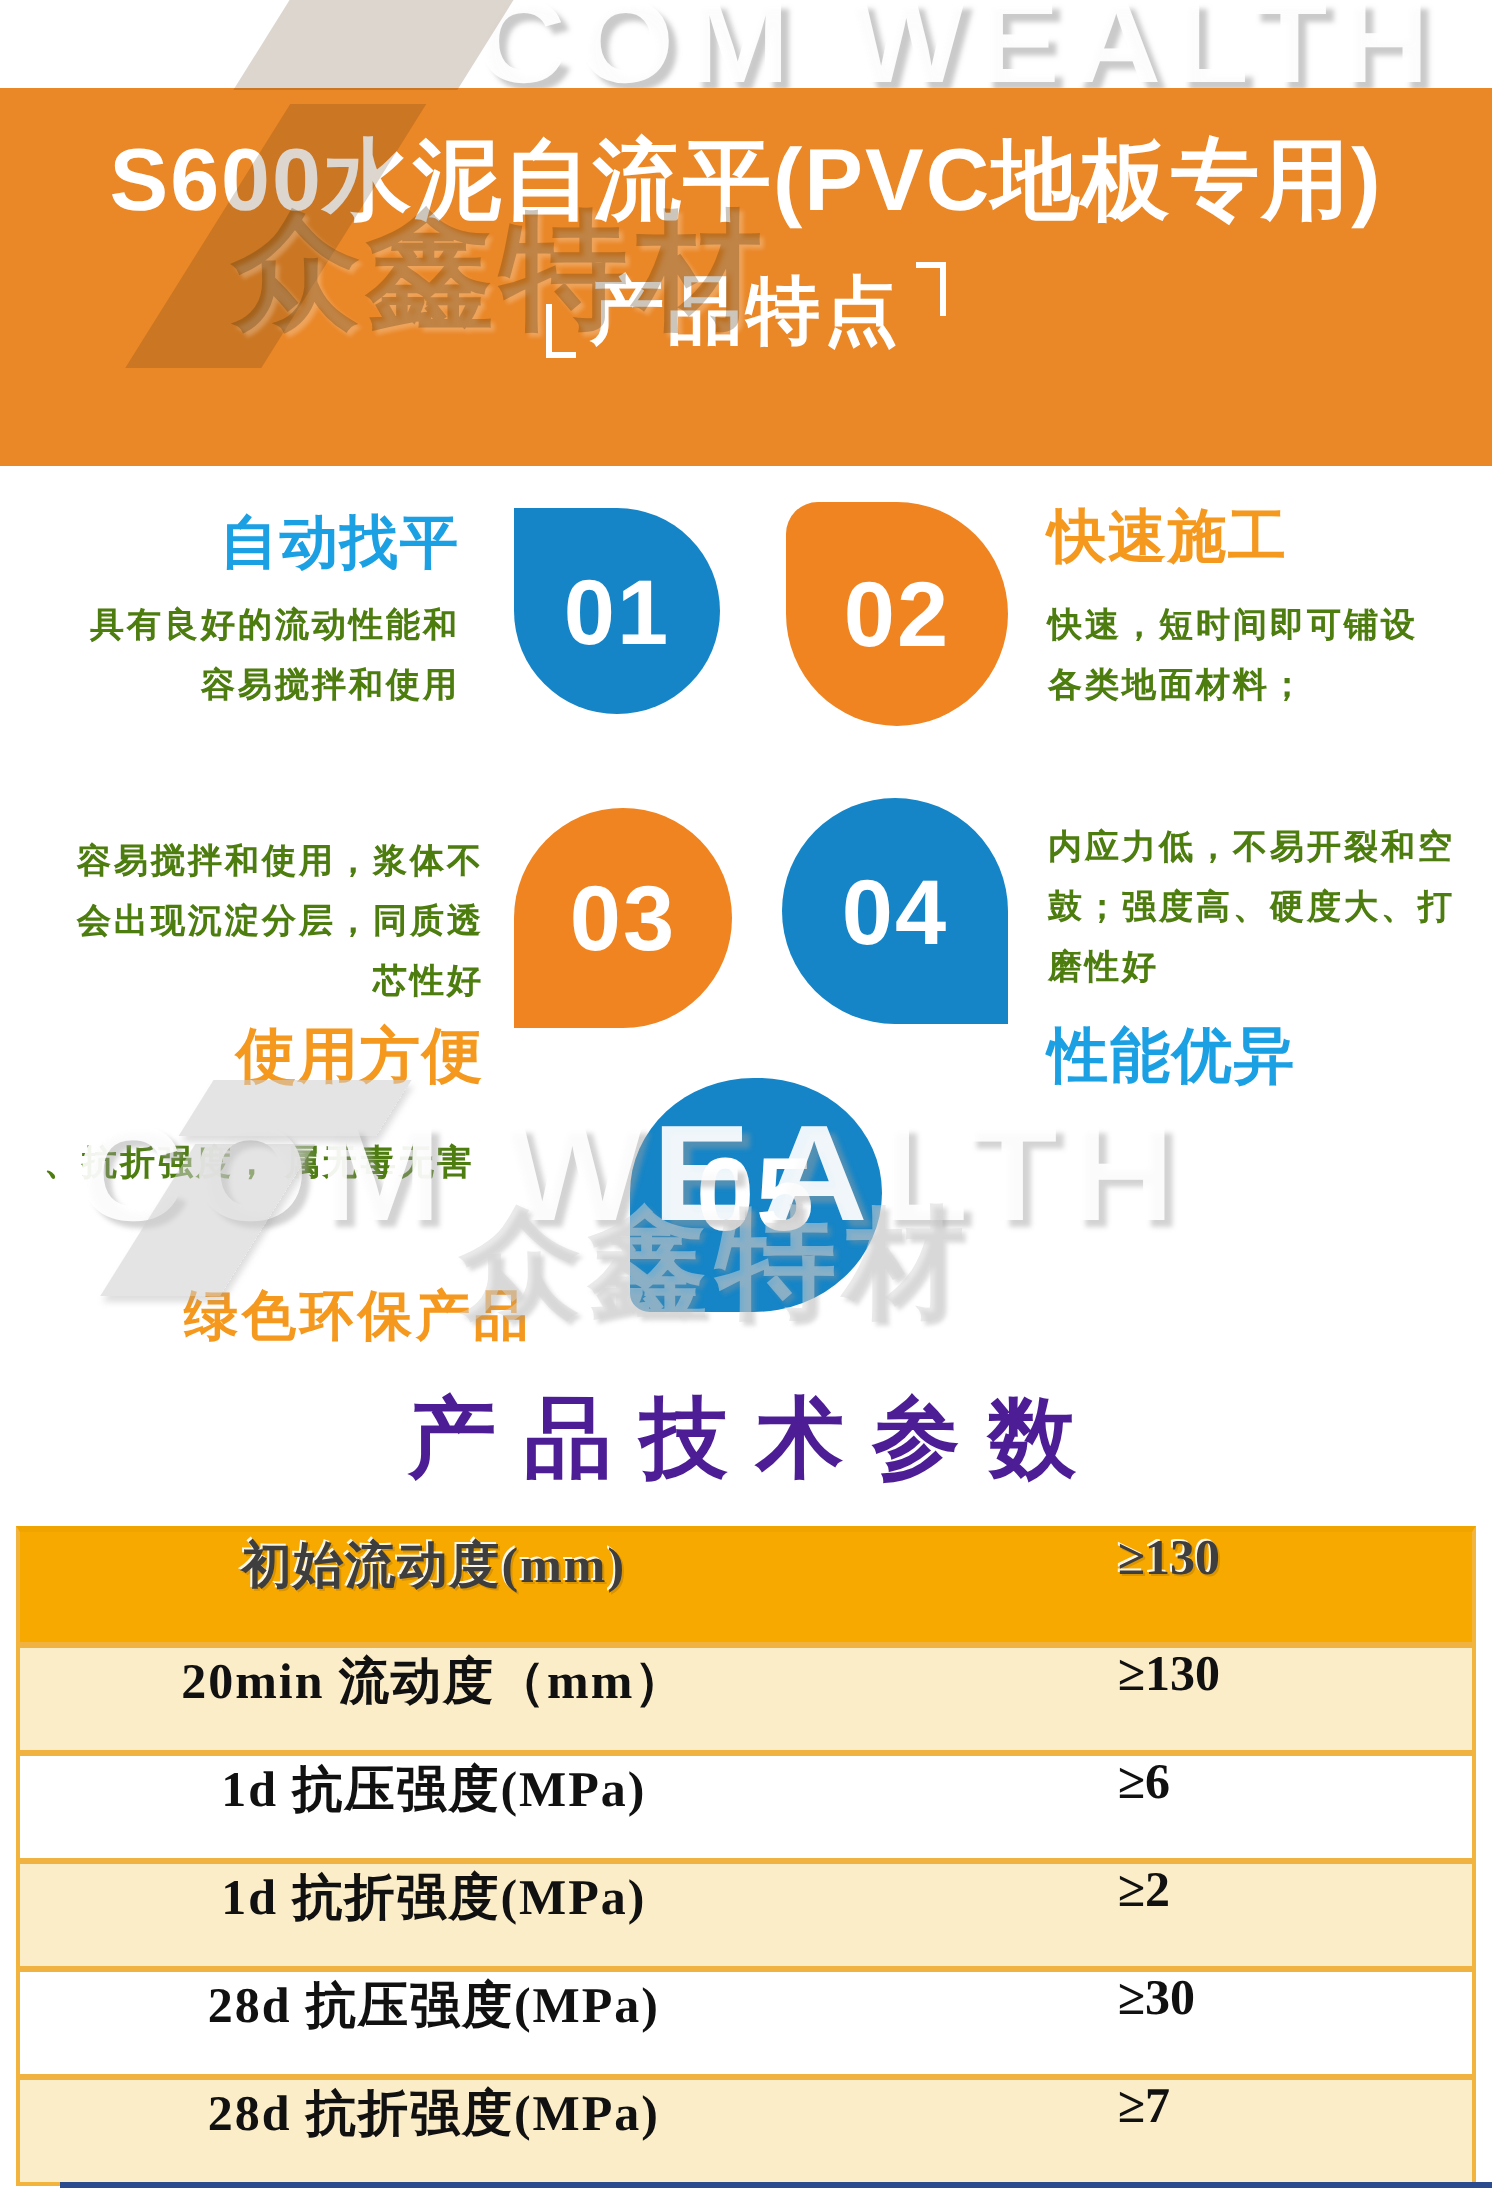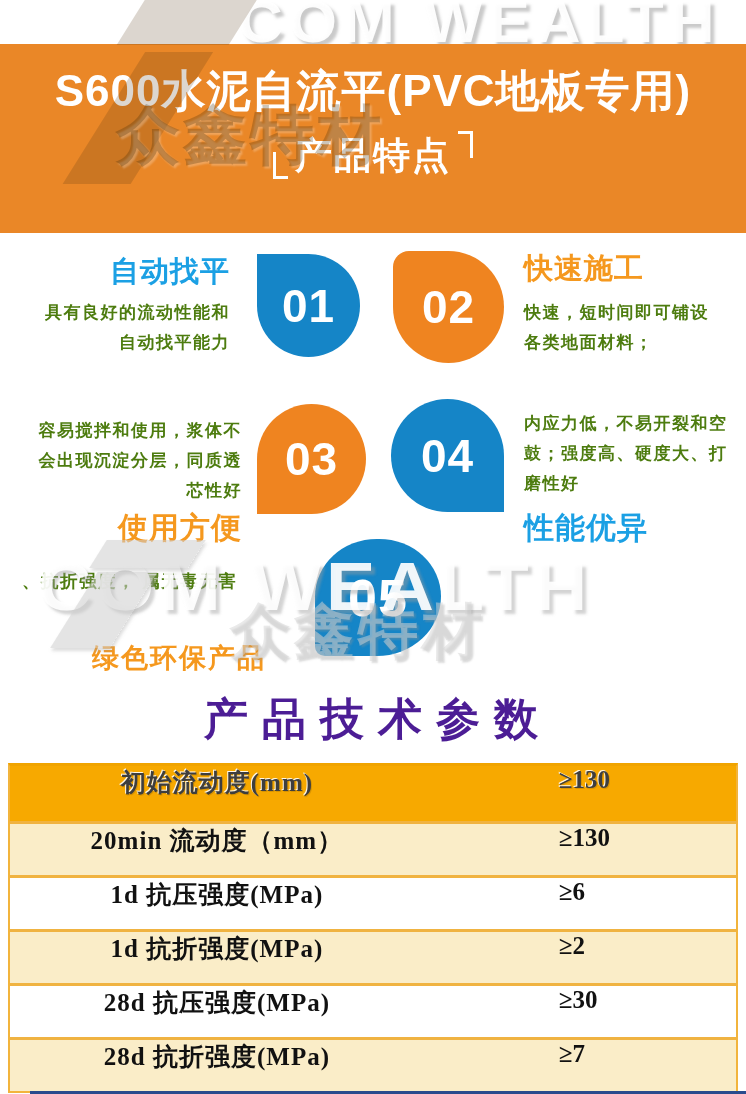--- a/index.html
+++ b/index.html
@@ -101,21 +101,21 @@
     <div class="hdr-sub">
       <span class="brk brk-l"></span>
       <span>产品特点</span>
       <span class="brk brk-r"></span>
     </div>
   </div>
 
   <div class="ftxt f1">
     <div class="ft-title blue">自动找平</div>
     <div class="ln">具有良好的流动性能和</div>
-    <div class="ln">自动找平能力</div>
+    <div class="ln">容易搅拌和使用</div>
   </div>
   <div class="circle c-blue c01">
     <span class="num">01</span>
   </div>
 
   <div class="circle c-orange c02">
     <span class="num">02</span>
   </div>
   <div class="ftxt f2">
     <div class="ft-title orange">快速施工</div>

